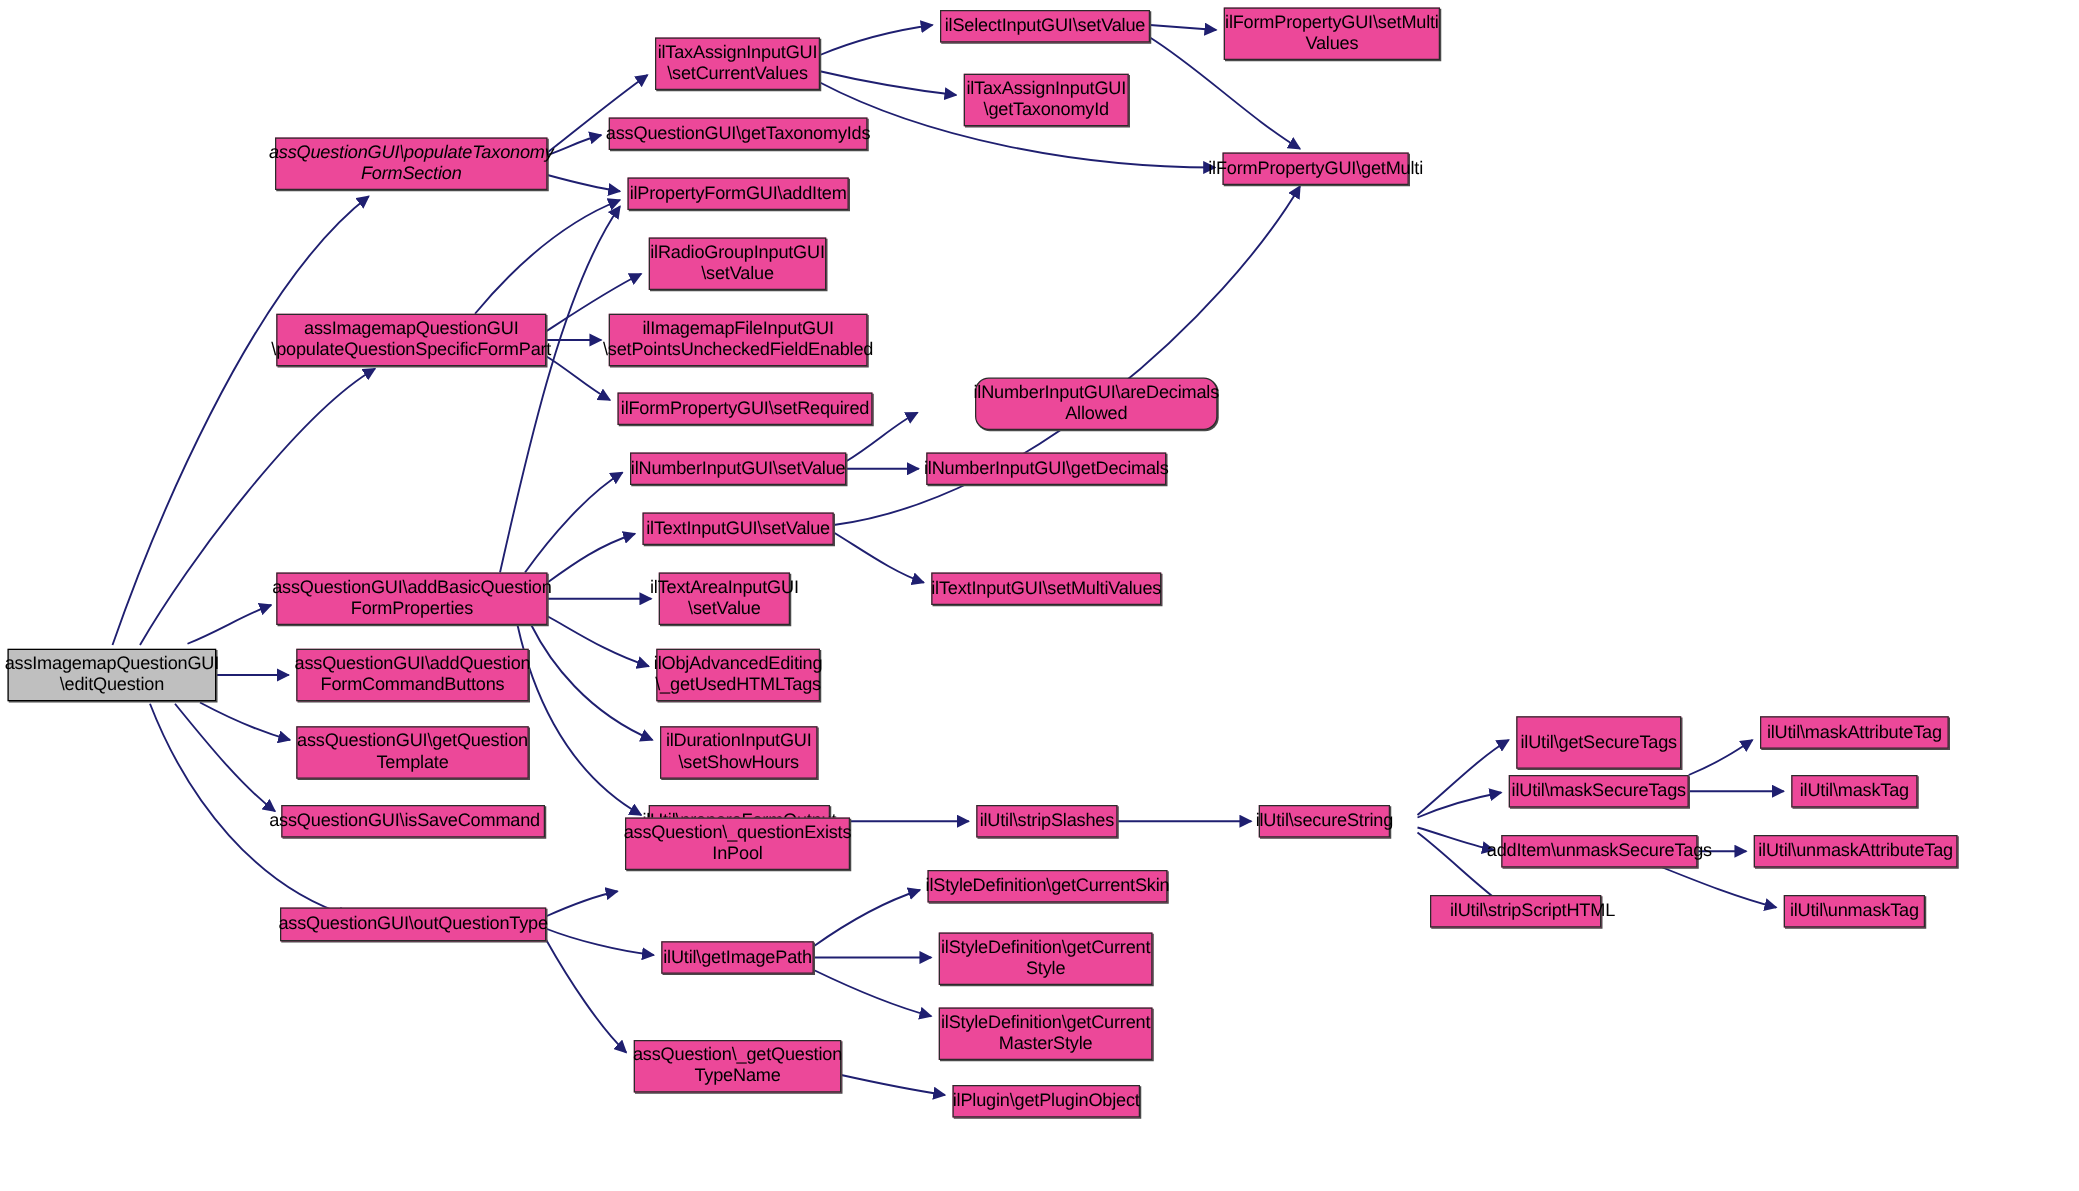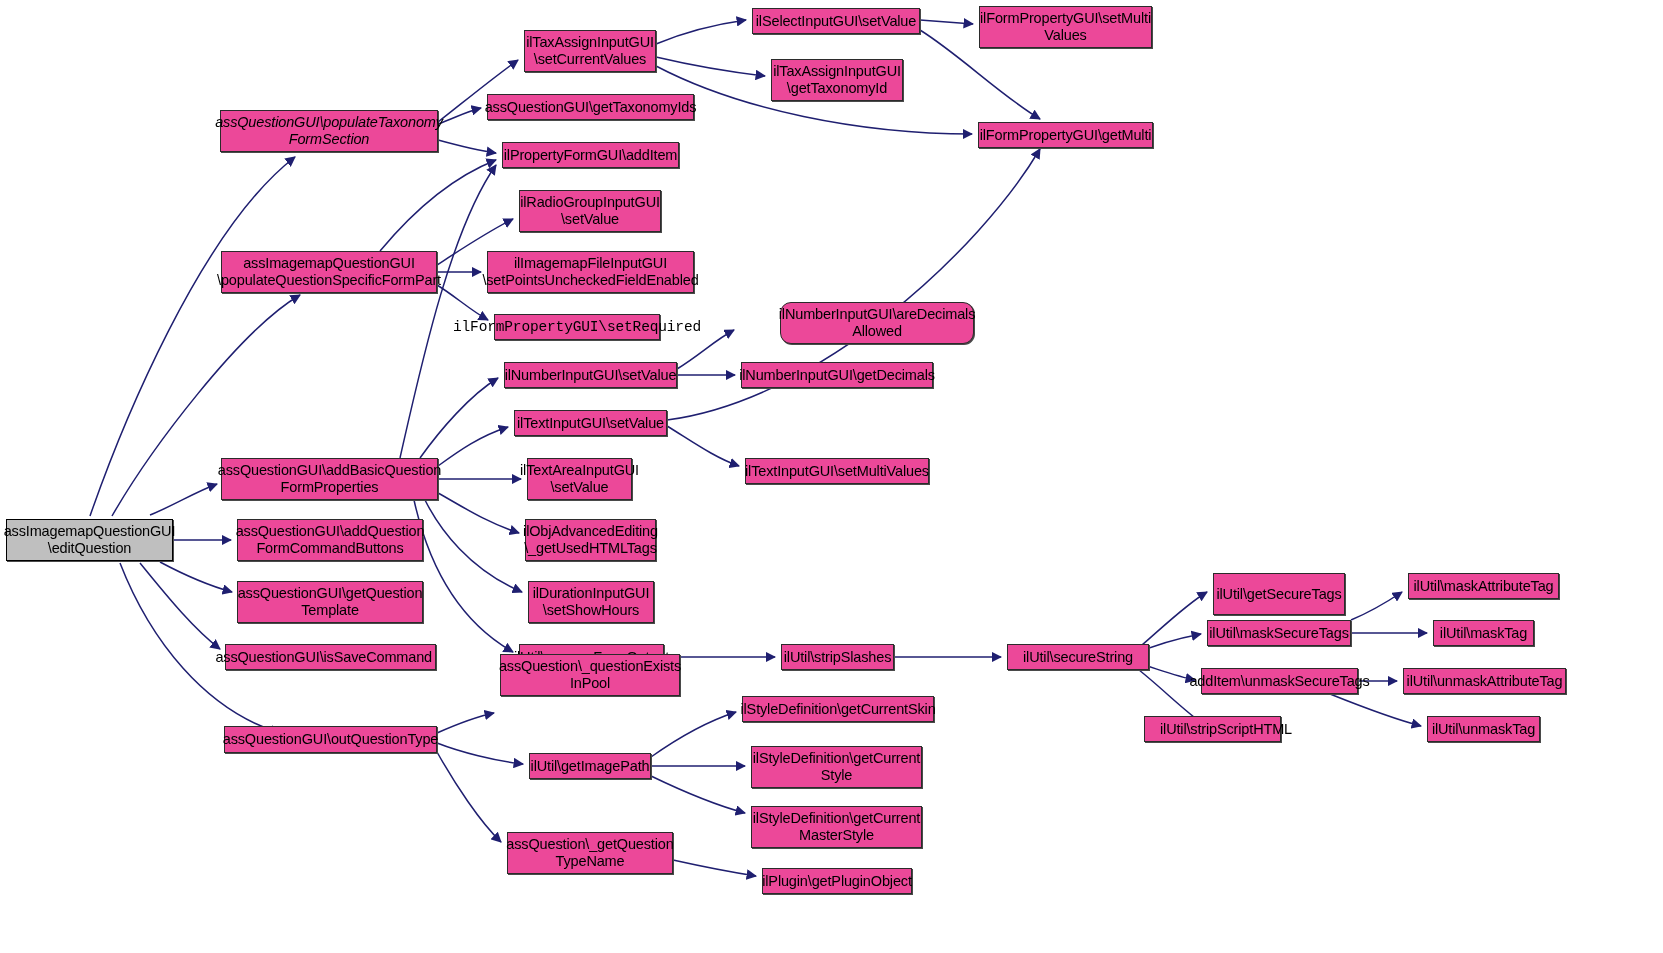--- a/index.html
+++ b/index.html
@@ -125,21 +125,21 @@
       <div class="node" style="left: 225px; top: 644px; width: 211px; height: 26px; justify-content: flex-end;"><span class="label">assQuestionGUI\isSaveCommand</span></div>
       <div class="node" style="left: 224px; top: 726px; width: 213px; height: 27px;"><span class="label">assQuestionGUI\outQuestionType</span></div>
       <div class="node" style="left: 524px; top: 30px; width: 132px; height: 42px;"><span class="label">ilTaxAssignInputGUI
 \setCurrentValues</span></div>
       <div class="node" style="left: 487px; top: 94px; width: 207px; height: 26px;"><span class="label">assQuestionGUI\getTaxonomyIds</span></div>
       <div class="node" style="left: 502px; top: 142px; width: 177px; height: 26px;"><span class="label">ilPropertyFormGUI\addItem</span></div>
       <div class="node" style="left: 519px; top: 190px; width: 142px; height: 42px;"><span class="label">ilRadioGroupInputGUI
 \setValue</span></div>
       <div class="node" style="left: 487px; top: 251px; width: 207px; height: 42px;"><span class="label">ilImagemapFileInputGUI
 \setPointsUncheckedFieldEnabled</span></div>
-      <div class="node" style="left: 494px; top: 314px; width: 166px; height: 26px; font-family: Liberation Mono, monospace;"><span class="label">ilFormPropertyGUI\setRequired</span></div>
+      <div class="node" style="left: 494px; top: 314px; width: 204px; height: 26px;"><span class="label">ilFormPropertyGUI\setRequired</span></div>
       <div class="node" style="left: 504px; top: 362px; width: 173px; height: 26px;"><span class="label">ilNumberInputGUI\setValue</span></div>
       <div class="node" style="left: 514px; top: 410px; width: 153px; height: 26px;"><span class="label">ilTextInputGUI\setValue</span></div>
       <div class="node" style="left: 527px; top: 458px; width: 105px; height: 42px;"><span class="label">ilTextAreaInputGUI
 \setValue</span></div>
       <div class="node" style="left: 525px; top: 519px; width: 131px; height: 42px;"><span class="label">ilObjAdvancedEditing
 \_getUsedHTMLTags</span></div>
       <div class="node" style="left: 528px; top: 581px; width: 126px; height: 42px;"><span class="label">ilDurationInputGUI
 \setShowHours</span></div>
       <div class="node" style="left: 519px; top: 644px; width: 145px; height: 26px;"><span class="label">ilUtil\prepareFormOutput</span></div>
       <div class="node" style="left: 500px; top: 654px; width: 180px; height: 42px;"><span class="label">assQuestion\_questionExists
@@ -156,22 +156,22 @@
       <div class="node" style="left: 745px; top: 458px; width: 184px; height: 26px;"><span class="label">ilTextInputGUI\setMultiValues</span></div>
       <div class="node" style="left: 781px; top: 644px; width: 113px; height: 26px;"><span class="label">ilUtil\stripSlashes</span></div>
       <div class="node" style="left: 742px; top: 696px; width: 192px; height: 26px;"><span class="label">ilStyleDefinition\getCurrentSkin</span></div>
       <div class="node" style="left: 751px; top: 746px; width: 171px; height: 42px;"><span class="label">ilStyleDefinition\getCurrent
 Style</span></div>
       <div class="node" style="left: 751px; top: 806px; width: 171px; height: 42px;"><span class="label">ilStyleDefinition\getCurrent
 MasterStyle</span></div>
       <div class="node" style="left: 762px; top: 868px; width: 150px; height: 26px;"><span class="label">ilPlugin\getPluginObject</span></div>
       <div class="node" style="left: 979px; top: 6px; width: 173px; height: 42px;"><span class="label">ilFormPropertyGUI\setMulti
 Values</span></div>
-      <div class="node" style="left: 978px; top: 122px; width: 175px; height: 26px; text-align: right;"><span class="label">ilFormPropertyGUI\getMulti</span></div>
-      <div class="node" style="left: 1007px; top: 644px; width: 142px; height: 26px;"><span class="label">ilUtil\secureString</span></div>
+      <div class="node" style="left: 978px; top: 122px; width: 149px; height: 26px; text-align: right;"><span class="label">ilFormPropertyGUI\getMulti</span></div>
+      <div class="node" style="left: 1007px; top: 644px; width: 105px; height: 26px;"><span class="label">ilUtil\secureString</span></div>
       <div class="node" style="left: 1213px; top: 573px; width: 132px; height: 42px;"><span class="label">ilUtil\getSecureTags</span></div>
       <div class="node" style="left: 1207px; top: 620px; width: 144px; height: 26px;"><span class="label">ilUtil\maskSecureTags</span></div>
       <div class="node" style="left: 1201px; top: 668px; width: 157px; height: 26px;"><span class="label">addItem\unmaskSecureTags</span></div>
       <div class="node" style="left: 1144px; top: 716px; width: 137px; height: 26px; padding-left: 27px;"><span class="label">ilUtil\stripScriptHTML</span></div>
       <div class="node" style="left: 1408px; top: 573px; width: 151px; height: 26px;"><span class="label">ilUtil\maskAttributeTag</span></div>
       <div class="node" style="left: 1433px; top: 620px; width: 101px; height: 26px;"><span class="label">ilUtil\maskTag</span></div>
       <div class="node" style="left: 1403px; top: 668px; width: 163px; height: 26px;"><span class="label">ilUtil\unmaskAttributeTag</span></div>
       <div class="node" style="left: 1427px; top: 716px; width: 113px; height: 26px;"><span class="label">ilUtil\unmaskTag</span></div>
     </div>
 </div>

